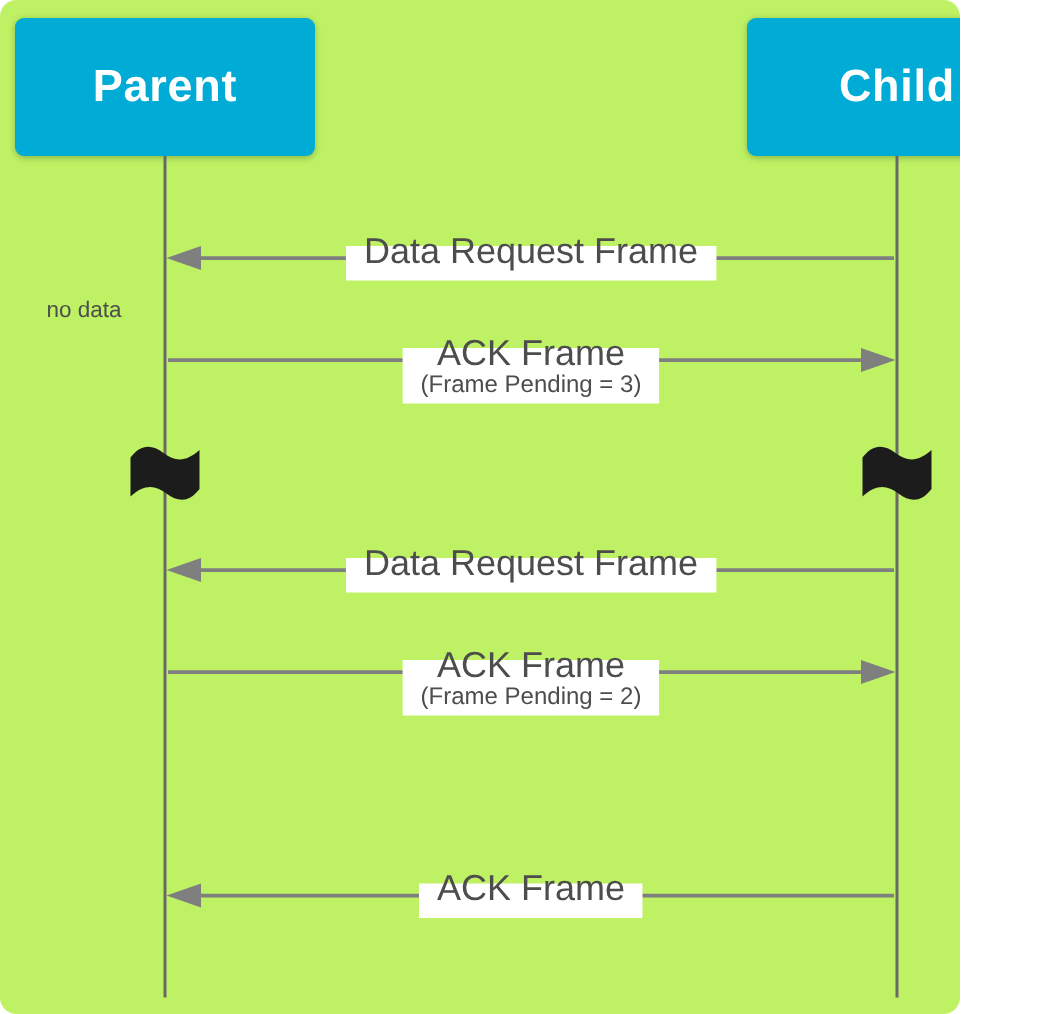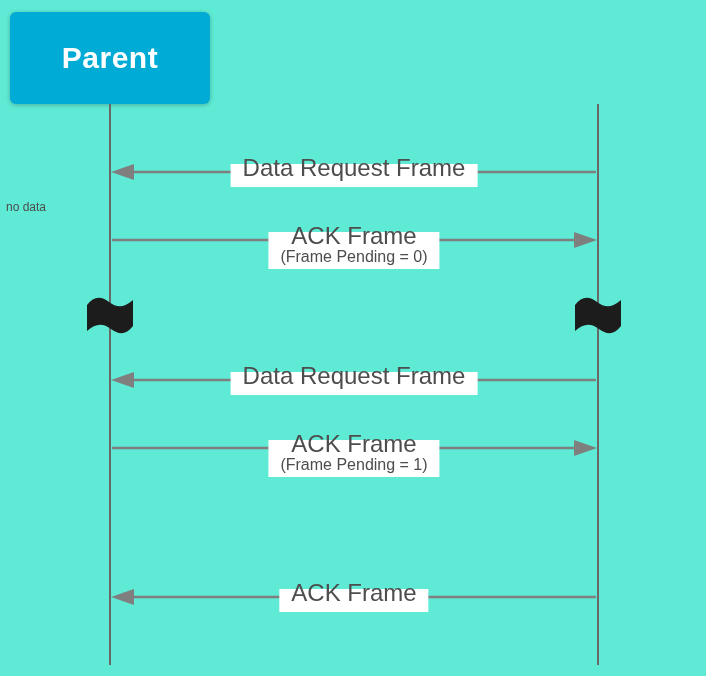--- a/index.html
+++ b/index.html
@@ -1,18 +1,19 @@
 <!DOCTYPE html>
 <html><head>
 <meta charset="utf-8">
 <style>
   html,body{margin:0;padding:0;background:#ffffff;}
   .canvas{
-    position:relative;width:706px;height:676px;background:#5eead4;overflow:hidden;
+    position:relative;width:640px;height:676px;background:#bef264;overflow:hidden;
     font-family:"Liberation Sans","DejaVu Sans",sans-serif;
+    border-radius:11px;
   }
   .actor-box{
     position:absolute;top:12px;width:200px;height:92px;
     background:#00abd5;border-radius:6px;
     box-shadow:0 1px 4px rgba(0,0,0,0.25);
     display:flex;align-items:center;justify-content:center;
   }
   .actor-box span{color:#ffffff;font-size:30px;font-weight:bold;letter-spacing:0.5px;}
   #actor-parent{left:10px;}
   #actor-child{left:498px;}
@@ -27,39 +28,42 @@
     position:absolute;left:50%;top:12px;transform:translateX(-50%);
     text-align:center;background:#ffffff;padding:4px 12px;white-space:nowrap;
   }
   .msg-label{
     font-size:24px;line-height:30px;margin-top:-15px;color:#4d4d4d;
   }
   .msg-sublabel{
     font-size:16px;line-height:17px;margin-top:-3px;color:#4d4d4d;
   }
   .annotation{
-    position:absolute;left:6px;width:100px;text-align:left;
-    font-size:12px;line-height:26px;color:#4d4d4d;
+    position:absolute;left:6px;width:100px;text-align:center;
+    font-size:15px;line-height:26px;color:#4d4d4d;
   }
   #annotation-no-data{top:194px;}
   #annotation-data-available{top:384px;}
   .flag{position:absolute;width:52px;height:44px;}
   #flag-parent{left:84px;top:293px;}
   #flag-child{left:572px;top:293px;}
   .arrow-line{stroke:#7f7f7f;stroke-width:2.5;}
   .arrow-head{fill:#7f7f7f;}
   .flag-shape{fill:#1c1c1c;}
 </style>
 </head>
 <body>
 
 <div class="canvas">
 
   <div class="actor-box" id="actor-parent">
     <span>Parent</span>
+  </div>
+  <div class="actor-box" id="actor-child">
+    <span>Child</span>
   </div>
 
   <div class="lifeline" id="lifeline-parent"></div>
   <div class="lifeline" id="lifeline-child"></div>
 
   <div class="message" style="top:152px">
     <svg width="488" height="40">
       <line class="arrow-line" x1="20" y1="20" x2="486" y2="20"></line>
       <polygon class="arrow-head" points="1,20 24,12 24,28"></polygon>
     </svg>
@@ -68,21 +72,21 @@
     </div>
   </div>
 
   <div class="message" style="top:220px">
     <svg width="488" height="40">
       <line class="arrow-line" x1="2" y1="20" x2="468" y2="20"></line>
       <polygon class="arrow-head" points="487,20 464,12 464,28"></polygon>
     </svg>
     <div class="labels">
       <div class="msg-label">ACK Frame</div>
-      <div class="msg-sublabel">(Frame Pending = 0)</div>
+      <div class="msg-sublabel">(Frame Pending = 3)</div>
     </div>
   </div>
 
   <svg class="flag" id="flag-parent" viewBox="0 0 52 44">
     <path class="flag-shape" d="M3,12 C10,3 17,3 25,9 C33,15 40,15 49,7 L49,33 C42,42 35,42 27,36 C19,30 12,30 3,38 Z"></path>
   </svg>
   <svg class="flag" id="flag-child" viewBox="0 0 52 44">
     <path class="flag-shape" d="M3,12 C10,3 17,3 25,9 C33,15 40,15 49,7 L49,33 C42,42 35,42 27,36 C19,30 12,30 3,38 Z"></path>
   </svg>
 
@@ -96,21 +100,21 @@
     </div>
   </div>
 
   <div class="message" style="top:428px">
     <svg width="488" height="40">
       <line class="arrow-line" x1="2" y1="20" x2="468" y2="20"></line>
       <polygon class="arrow-head" points="487,20 464,12 464,28"></polygon>
     </svg>
     <div class="labels">
       <div class="msg-label">ACK Frame</div>
-      <div class="msg-sublabel">(Frame Pending = 1)</div>
+      <div class="msg-sublabel">(Frame Pending = 2)</div>
     </div>
   </div>
 
 
   <div class="message" style="top:577px">
     <svg width="488" height="40">
       <line class="arrow-line" x1="20" y1="20" x2="486" y2="20"></line>
       <polygon class="arrow-head" points="1,20 24,12 24,28"></polygon>
     </svg>
     <div class="labels">

